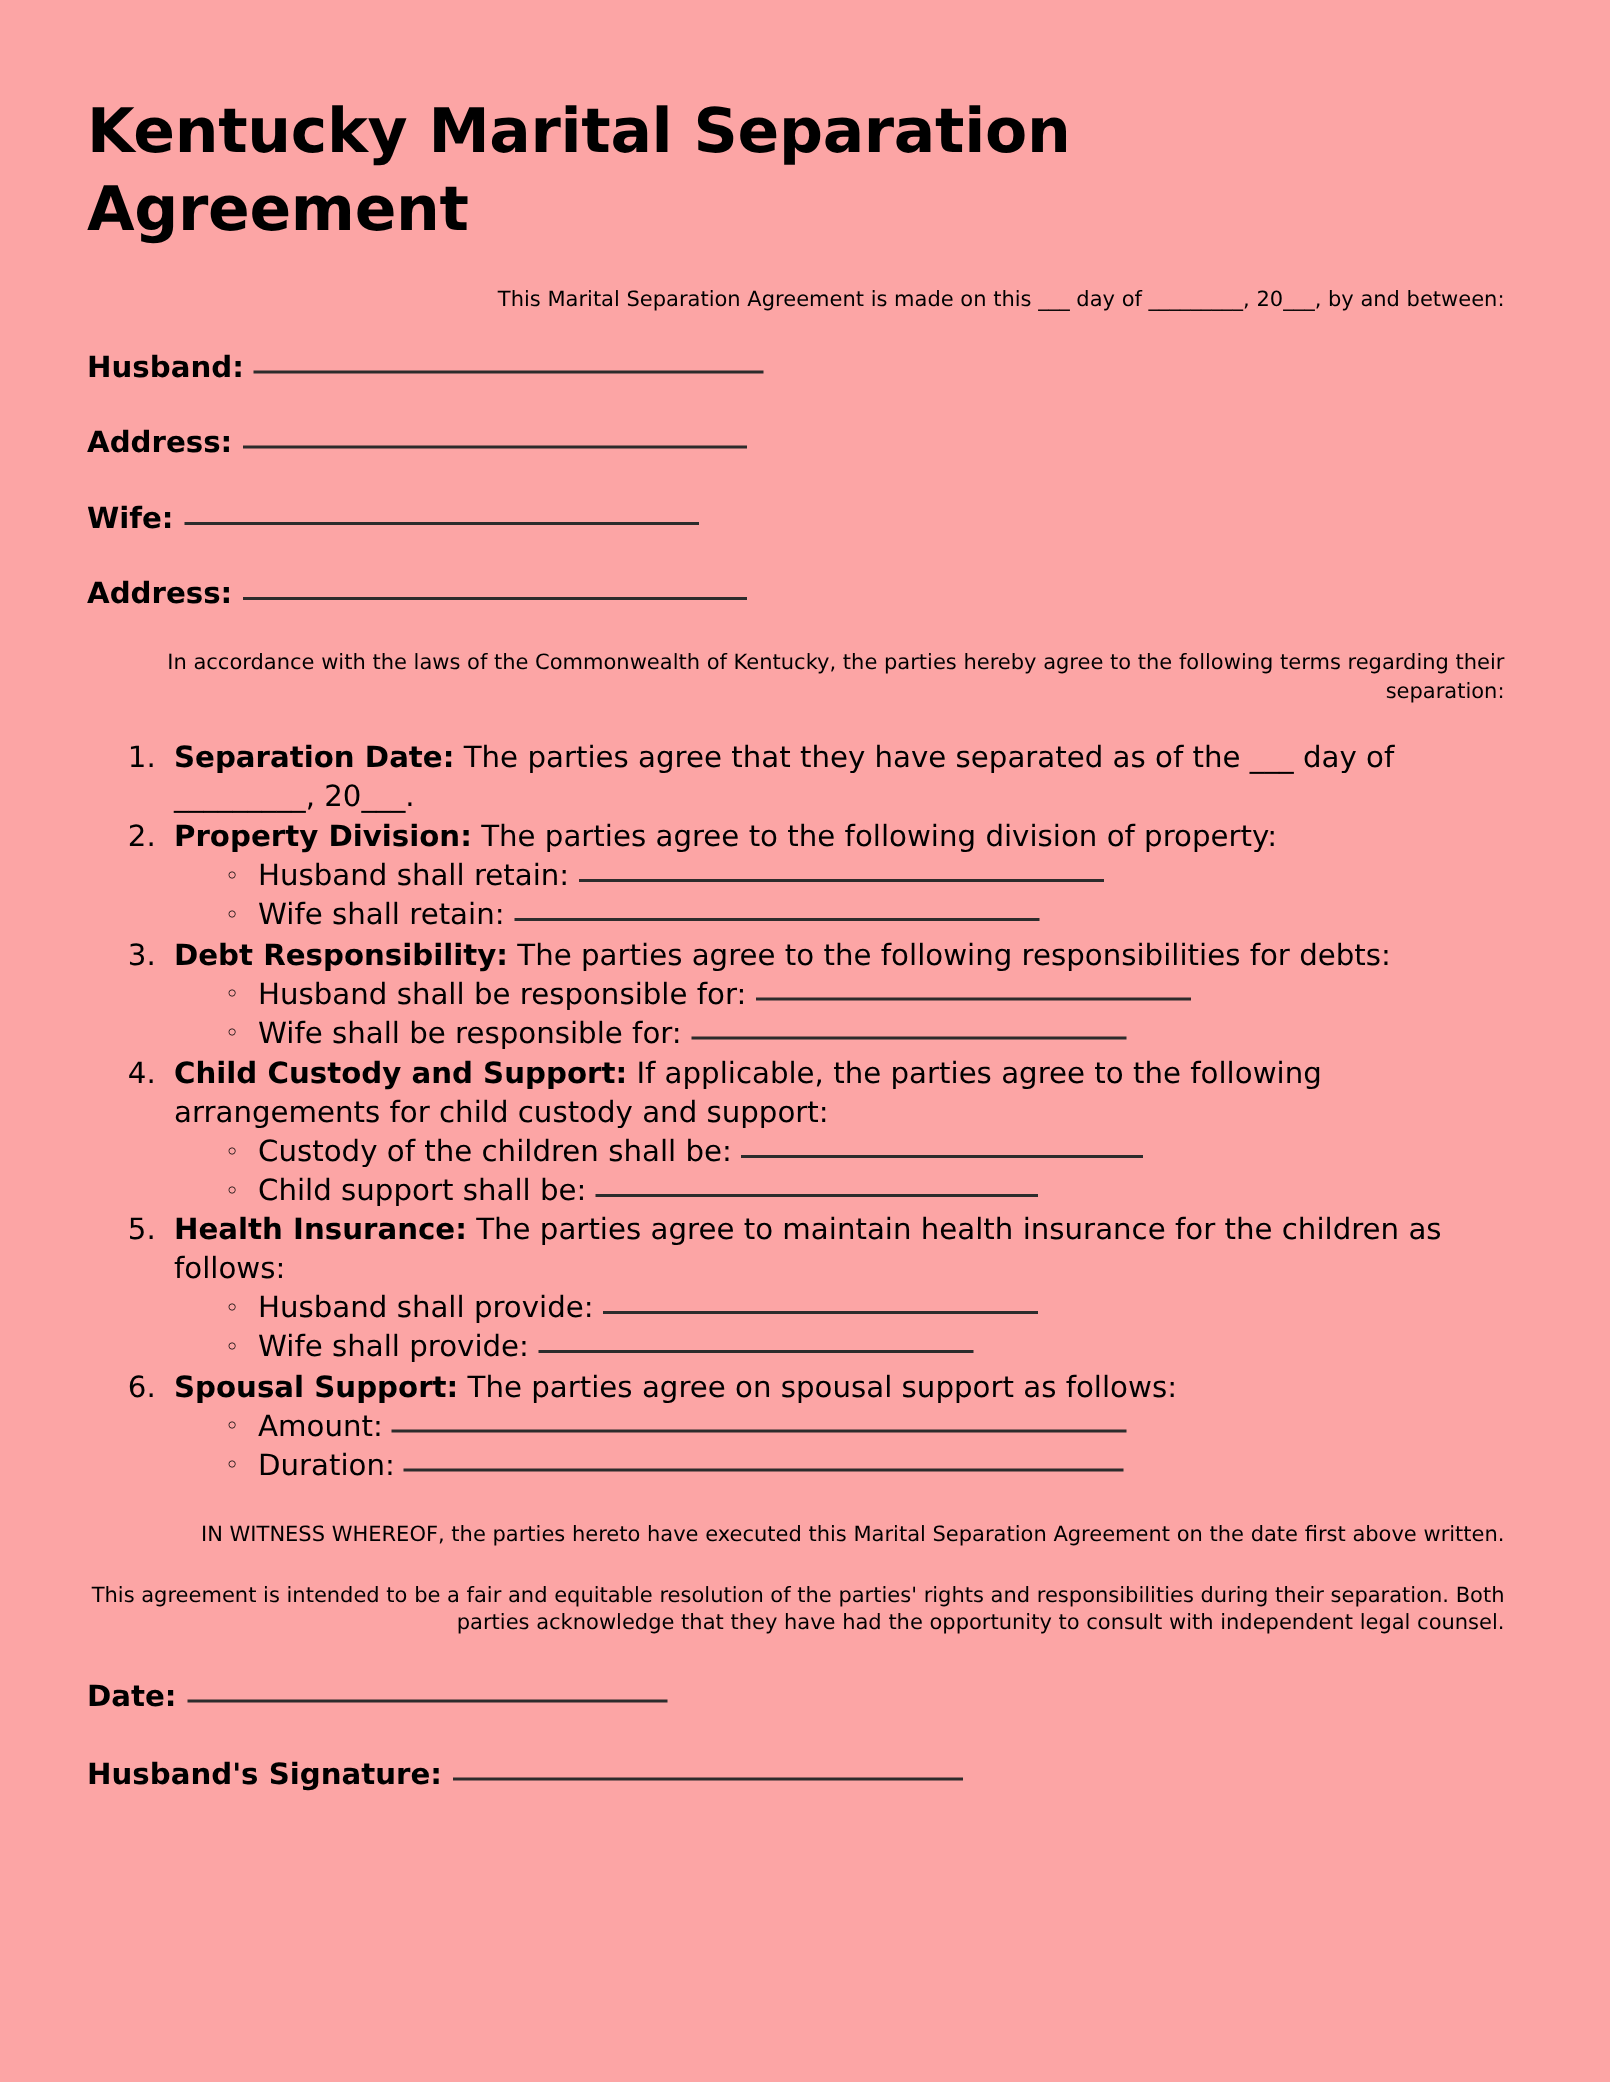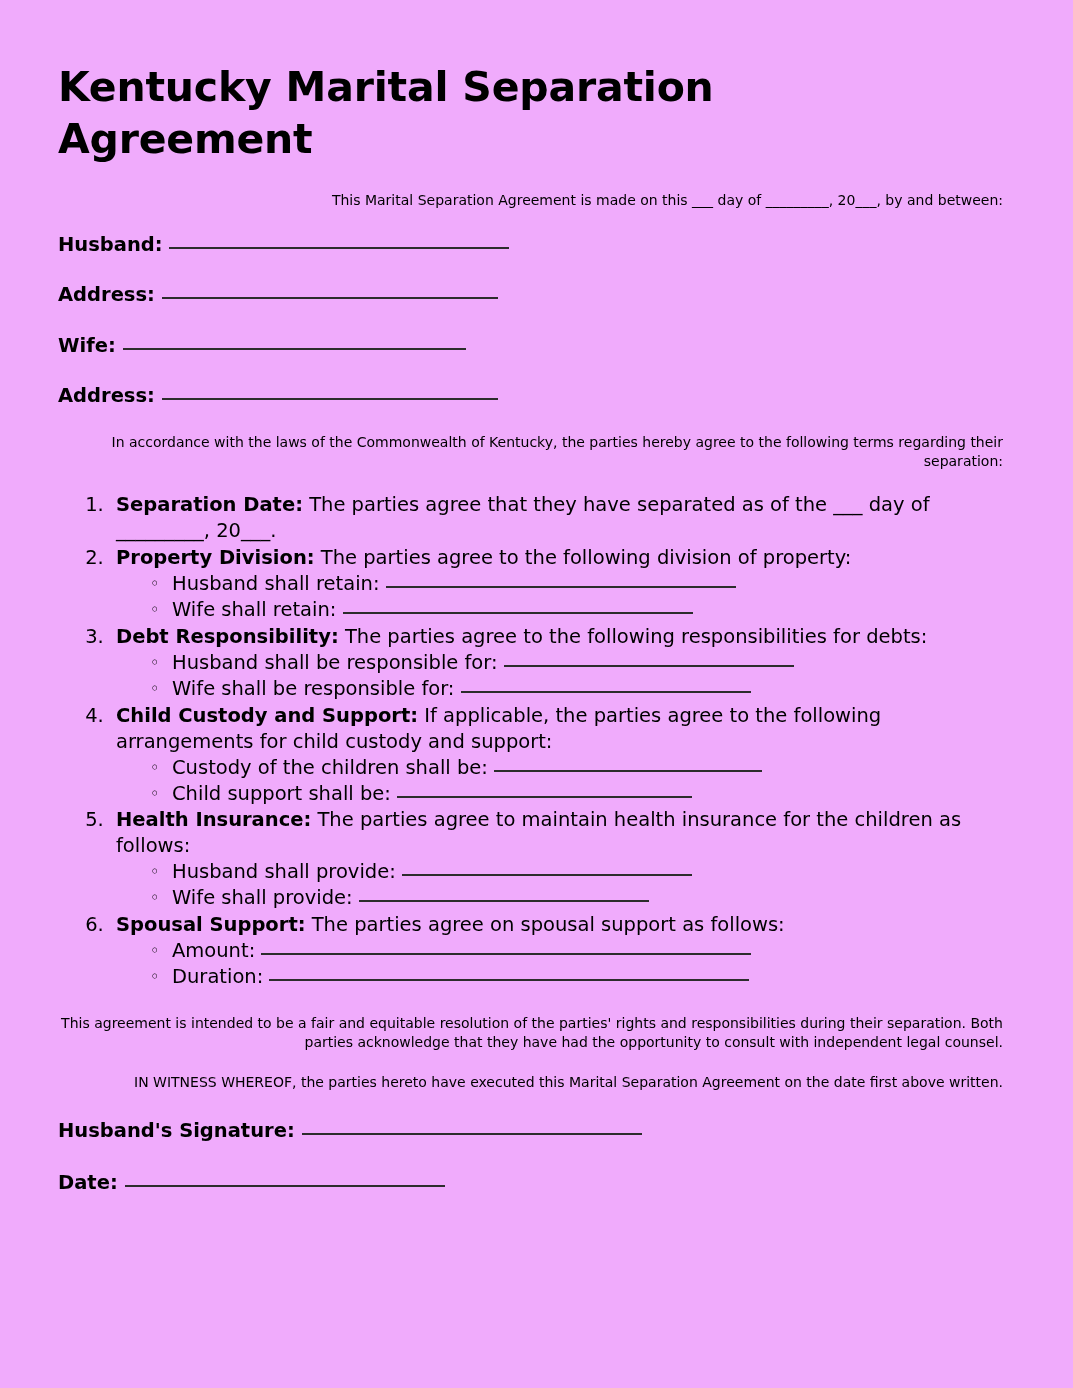--- a/index.html
+++ b/index.html
@@ -13,21 +13,21 @@
     position: relative;
     font-family: "DejaVu Sans", sans-serif;
     color: #000000;
     overflow: hidden;
   }
   .page {
     position: absolute;
     left: 0; top: 0;
     width: 1073px;
     height: 1388px;
-    background: #f0abfc;
+    background: #fca5a5;
   }
   .content {
     position: absolute;
     left: 58px;
     top: 62px;
     width: 945px;
   }
 
   h1.doc-title {
     font-size: 41px;
@@ -214,30 +214,30 @@
           </li>
           <li>
             <span class="bullet">◦</span><span>Duration:</span>
             <span class="u" style="width:480px"></span>
           </li>
         </ul>
       </li>
 
     </ol>
 
+    <p class="para">IN WITNESS WHEREOF, the parties hereto have executed this Marital Separation Agreement on the date first above written.</p>
+
     <p class="para">This agreement is intended to be a fair and equitable resolution of the parties' rights and responsibilities during their separation. Both parties acknowledge that they have had the opportunity to consult with independent legal counsel.</p>
 
-    <p class="para">IN WITNESS WHEREOF, the parties hereto have executed this Marital Separation Agreement on the date first above written.</p>
-
     <div class="sig-block">
+      <div class="sig-line">
+        <span>Date:</span>
+        <span class="u" style="width:320px"></span>
+      </div>
       <div class="sig-line">
         <span>Husband's Signature:</span>
         <span class="u" style="width:340px"></span>
       </div>
-      <div class="sig-line">
-        <span>Date:</span>
-        <span class="u" style="width:320px"></span>
-      </div>
     </div>
 
   </div>
 
 </div>
 
 </body></html>

